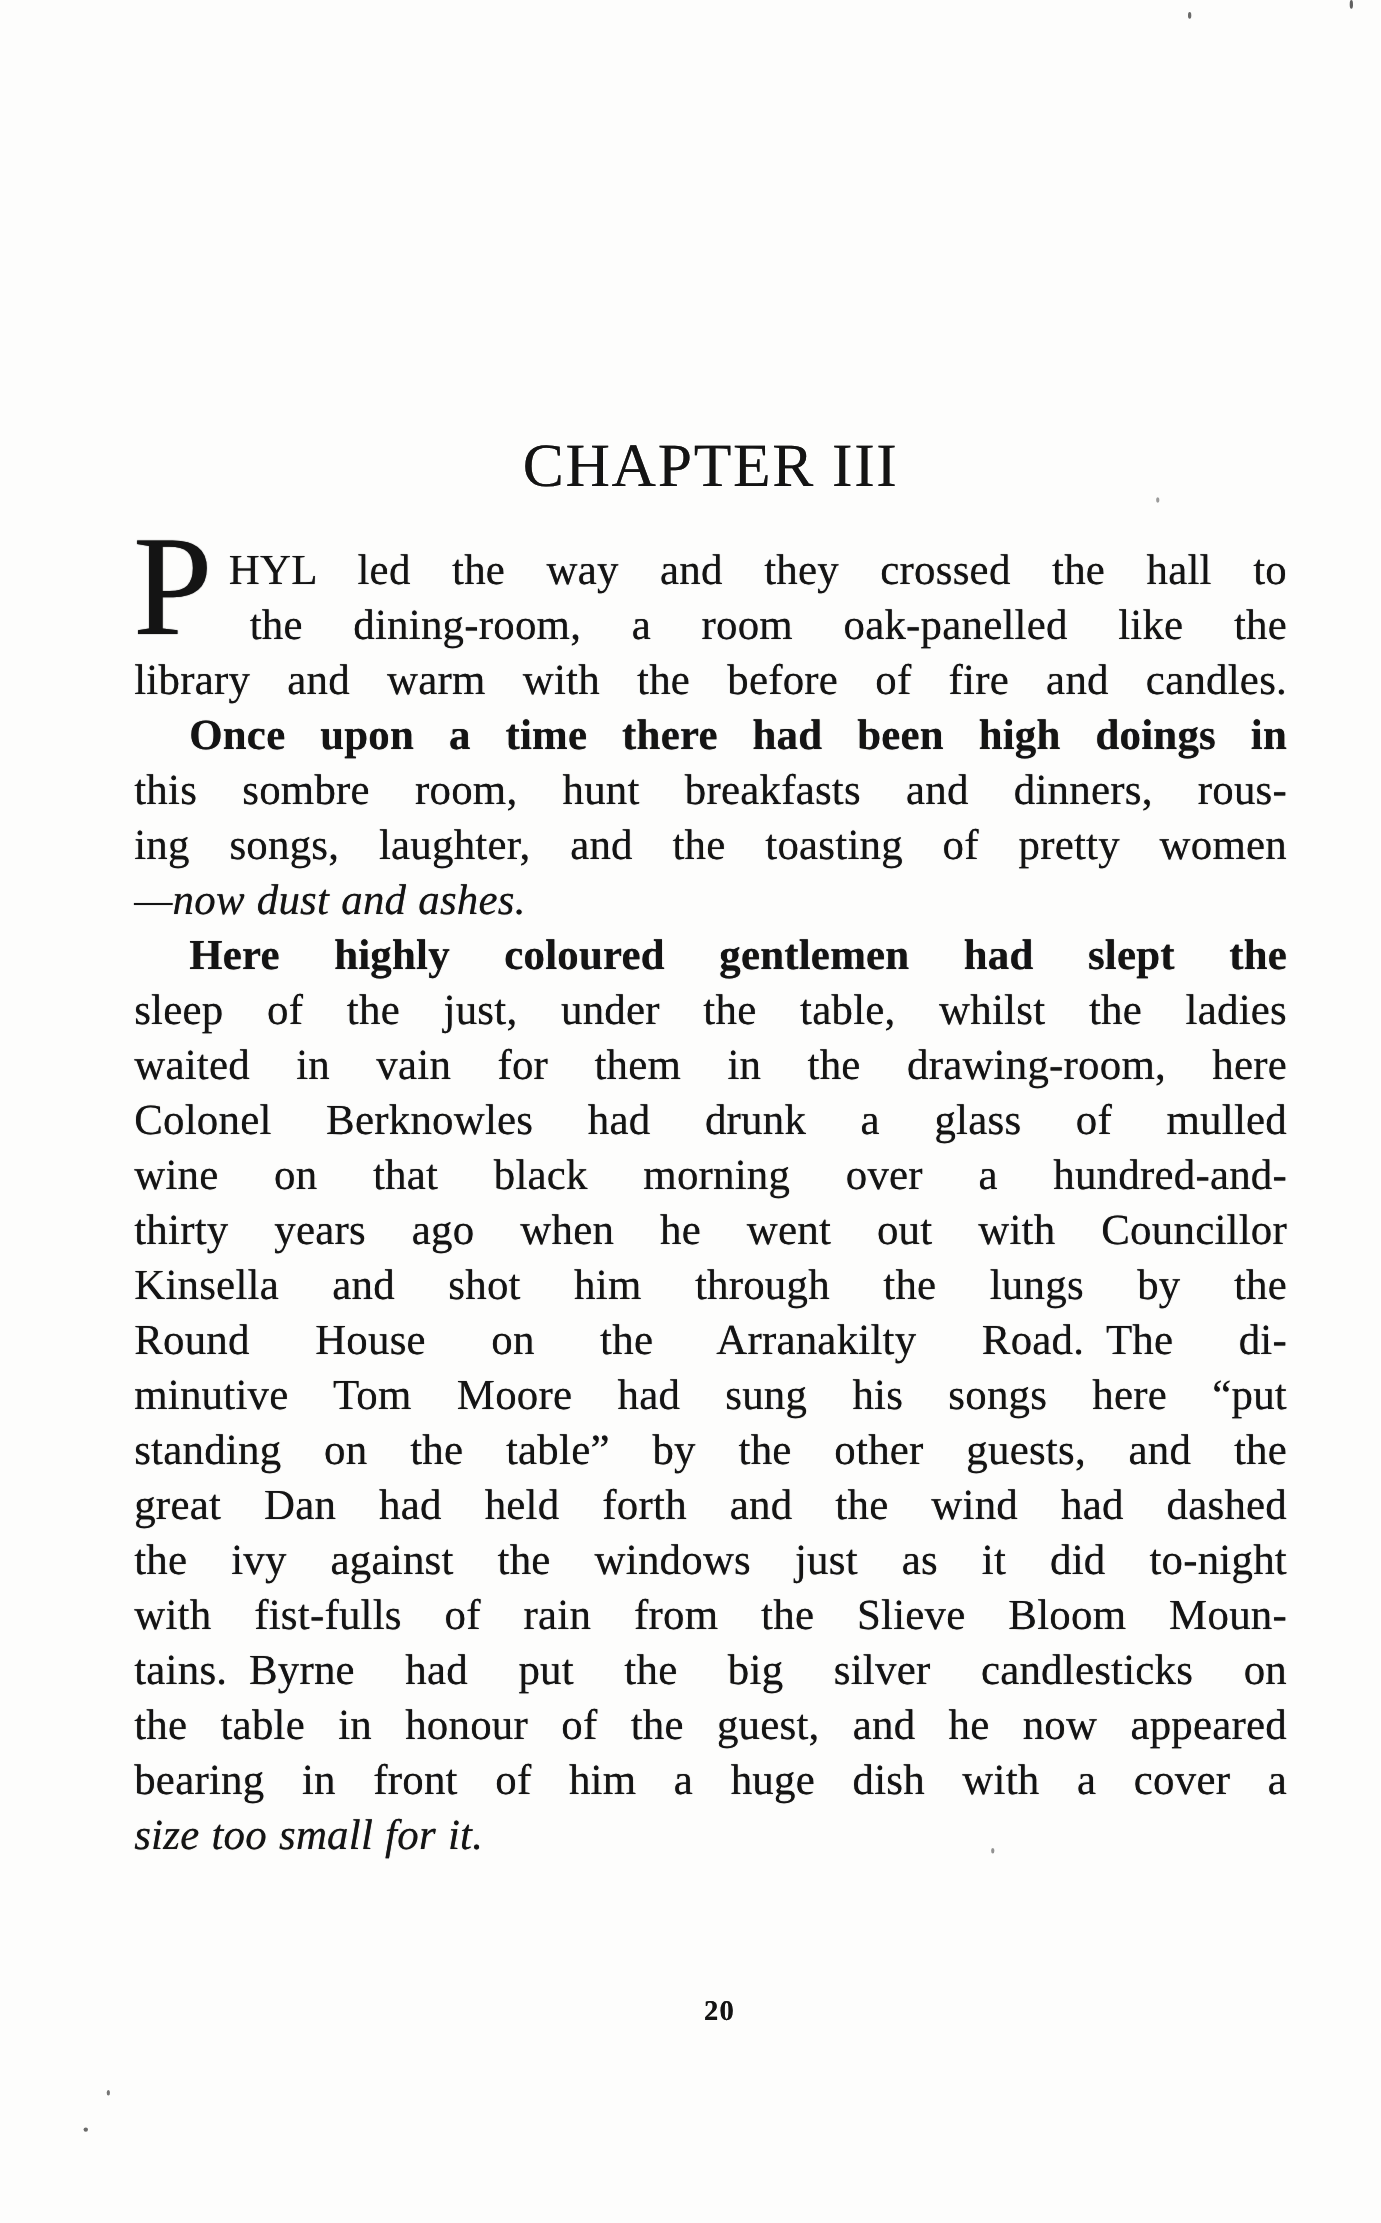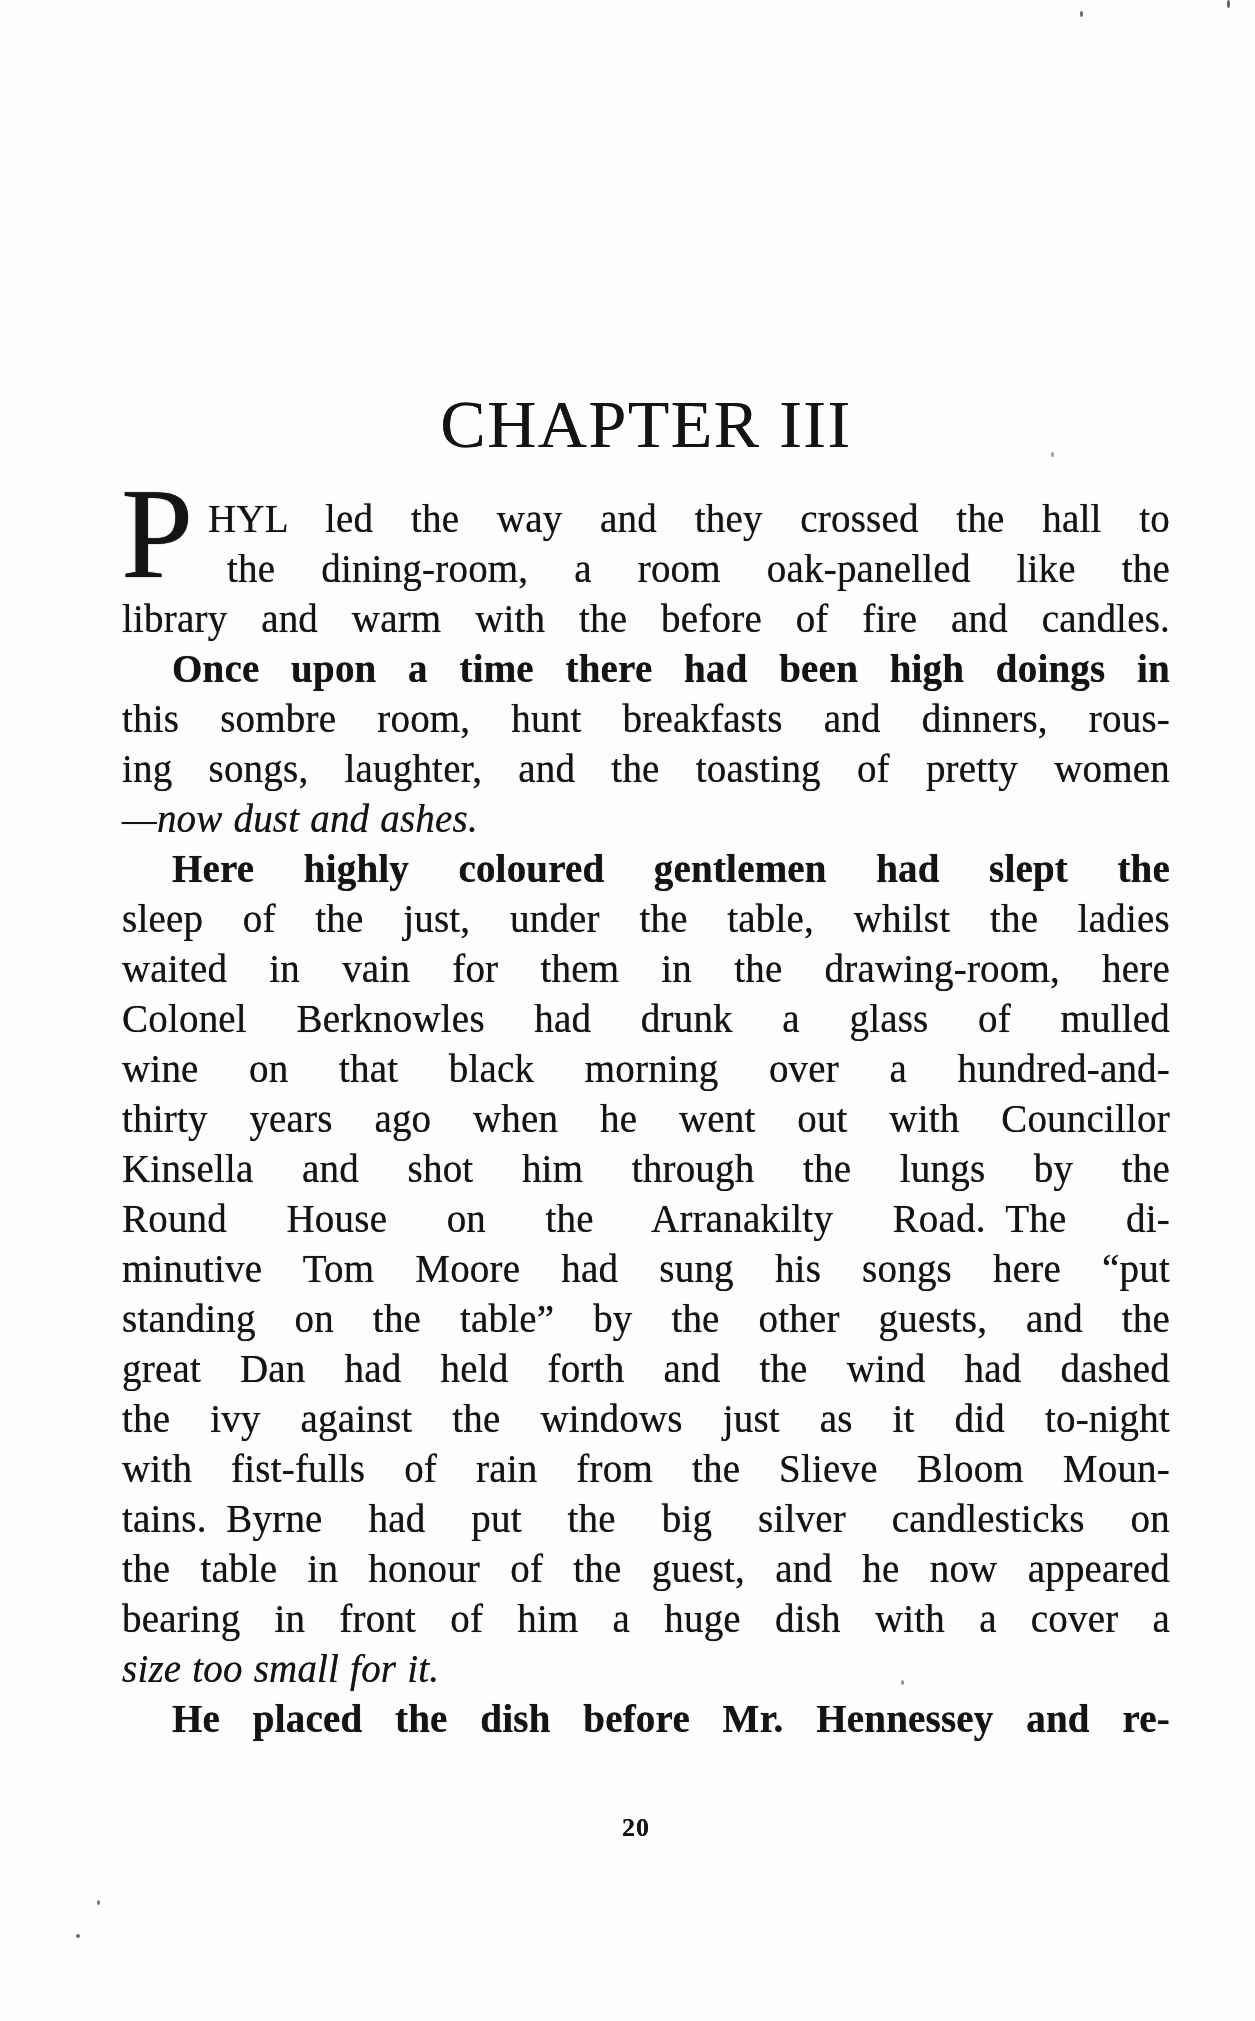--- a/index.html
+++ b/index.html
@@ -16,21 +16,21 @@
     font-family: "Liberation Serif", "DejaVu Serif", serif;
     color: #141414;
   }
   
   .heading {
     position: absolute;
     top: 394px;
     left: 122px;
     width: 1048px;
     text-align: center;
-    font-size: 68px;
+    font-size: 56px;
     line-height: 60px;
     letter-spacing: 1.5px;
     white-space: nowrap;
     text-shadow: 0 0 0.6px rgba(10,10,10,0.75);
   }
   
   .bodytext {
     position: absolute;
     top: 494px;
     left: 122px;
@@ -59,21 +59,21 @@
     left: -1px;
     font-size: 130px;
     line-height: 1;
     letter-spacing: 0;
     text-shadow: 0 0 1px rgba(10,10,10,0.9);
   }
   
   .pagenum {
     position: absolute;
     top: 1813px;
-    left: 112px;
+    left: 130px;
     width: 1048px;
     text-align: center;
     font-size: 26px;
     line-height: 30px;
     letter-spacing: 1px;
     font-weight: bold;
     text-shadow: 0 0 0.5px rgba(10,10,10,0.8);
   }
   
   .speck {
@@ -125,21 +125,20 @@
       <div class="ln">great Dan had held forth and the wind had dashed</div>
       <div class="ln">the ivy against the windows just as it did to-night</div>
       <div class="ln">with fist-fulls of rain from the Slieve Bloom Moun-</div>
       <div class="ln">tains. Byrne had put the big silver candlesticks on</div>
       <div class="ln">the table in honour of the guest, and he now appeared</div>
       <div class="ln">bearing in front of him a huge dish with a cover a</div>
       <div class="ln end">size too small for it.</div>
     </div>
 
     <div class="para">
-      <div class="ln ind">He placed the dish before Mr. Hennessey and re-</div>
     </div>
 
   </div>
 
   <div class="pagenum">20</div>
 
   <div class="speck s1"></div>
   <div class="speck s2"></div>
   <div class="speck s3"></div>
   <div class="speck s4"></div>

